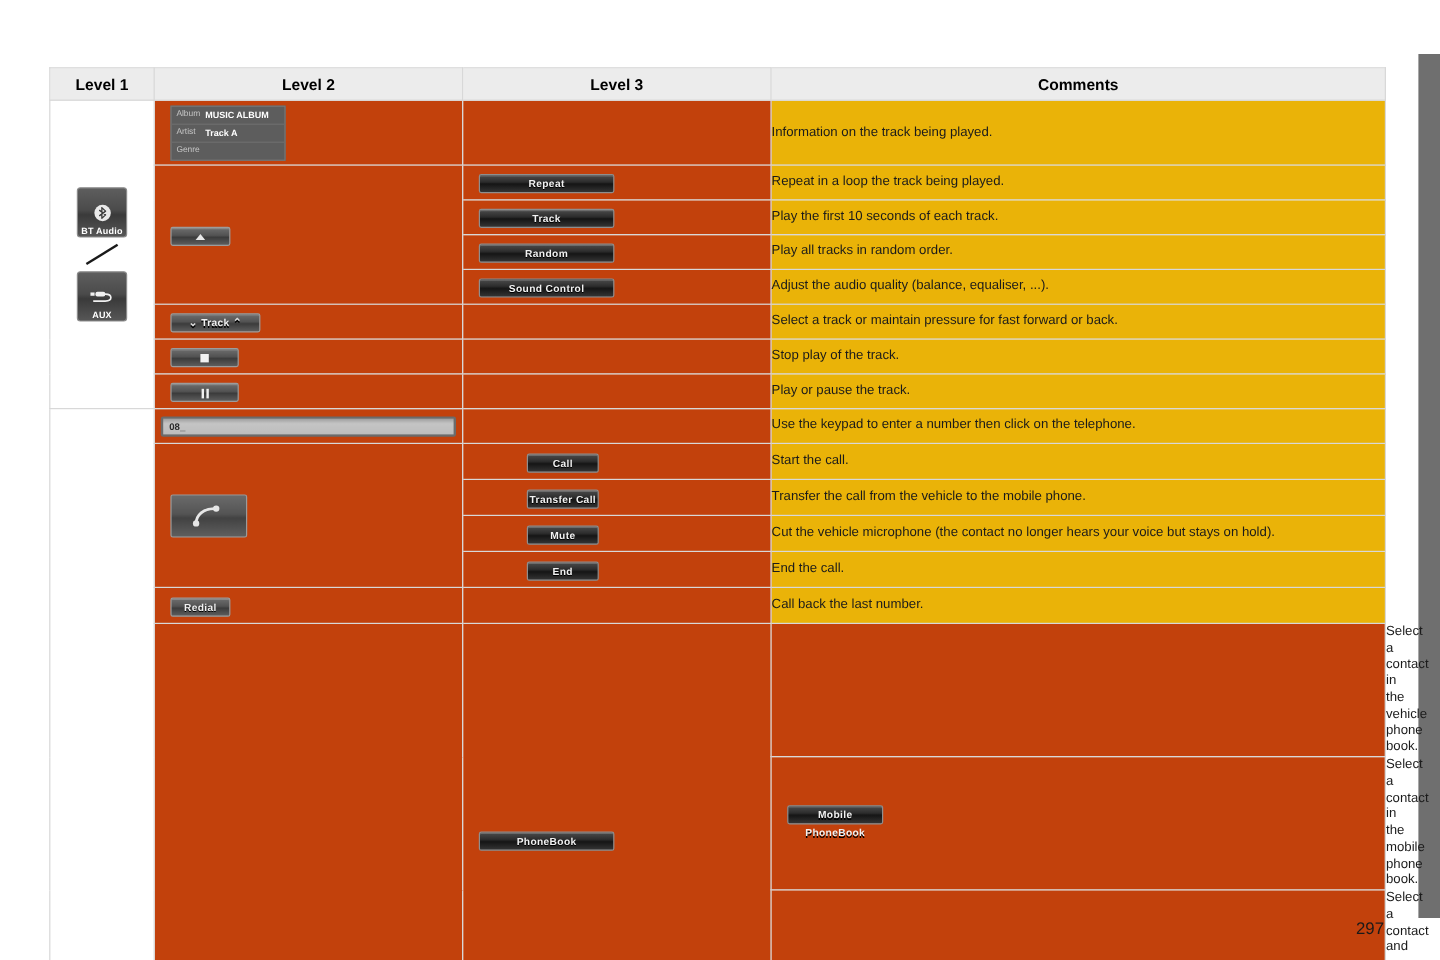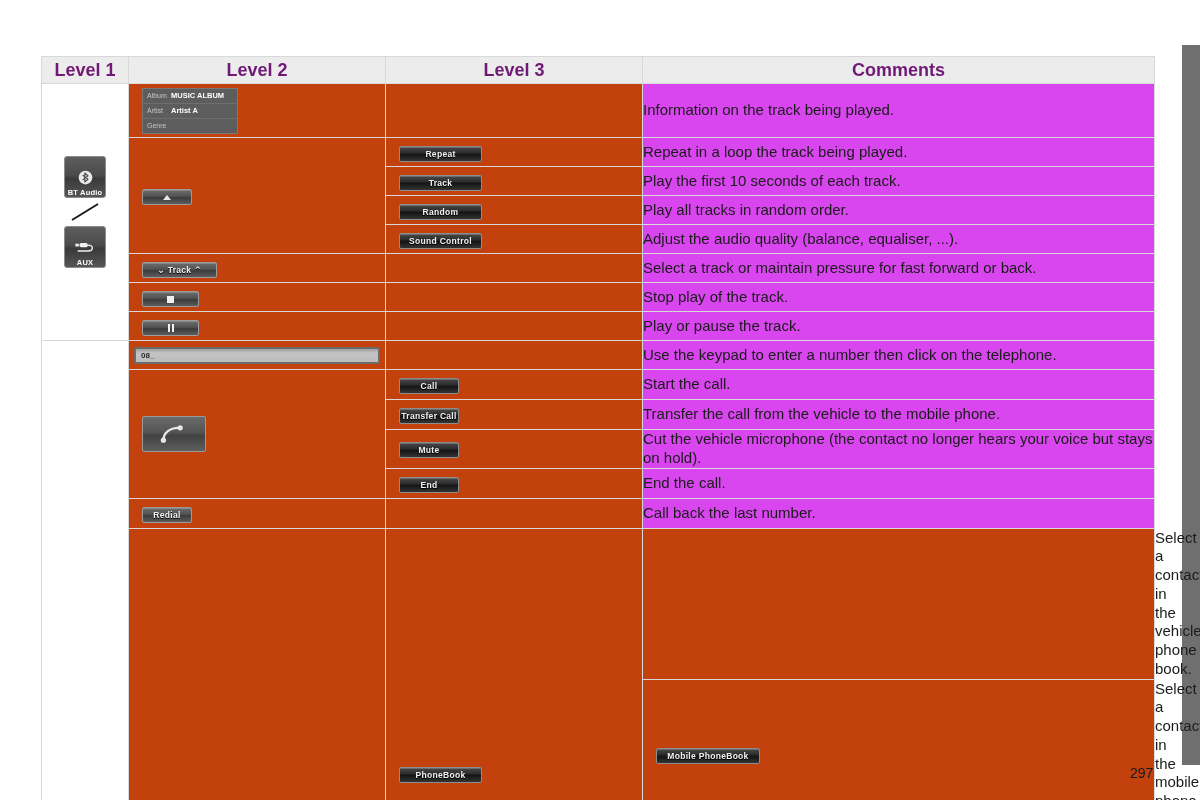--- a/index.html
+++ b/index.html
@@ -38,38 +38,38 @@
     width: 1113px;
     background: #ffffff;
   }
   table.menu td, table.menu th {
     border: 1px solid #d8d8d8;
     vertical-align: middle;
     padding: 0;
   }
   thead th {
     background: #ececec;
-    font-size: 18px;
+    font-size: 13px;
     font-weight: bold;
-    color: #701a75;
+    color: #000000;
     height: 26px;
     text-align: center;
     border: 1px solid #cfcfcf;
   }
   
   col.c1 { width: 87px; }
   col.c2 { width: 257px; }
   col.c3 { width: 257px; }
   col.c4 { width: 512px; }
 
   td.lvl1 { background: #ffffff; text-align: center; }
   td.lvl2, td.lvl3 { background: #c2410c; padding-left: 0; }
   td.cmt {
-    background: #d946ef;
-    font-size: 15px;
+    background: #eab308;
+    font-size: 11px;
     color: #1b1b1b;
     padding: 0 0 0 9px;
     line-height: 1.25;
   }
 
   
   .btn {
     display: inline-block;
     box-sizing: border-box;
     background: linear-gradient(to bottom, #4a4a4a 0%, #2b2b2b 42%, #141414 52%, #343434 100%);
@@ -79,23 +79,23 @@
     font-size: 8.5px;
     font-weight: bold;
     text-align: center;
     letter-spacing: .3px;
     line-height: 15px;
     height: 16px;
     text-shadow: 0 1px 0 #000;
     box-shadow: inset 0 1px 0 rgba(255,255,255,.20);
     user-select: none;
   }
-  .btn.w95  { width: 83px; }
-  .btn.w96  { width: 104px; }
-  .btn.w60  { width: 60px; }
+  .btn.w95  { width: 113px; }
+  .btn.w96  { width: 80px; }
+  .btn.w60  { width: 60px; margin-left: 40px; }
   .btn.w50  { width: 50px; }
   .btn.w57  { width: 57px; }
 
   .btn.flat {
     background: linear-gradient(to bottom, #6d6d6d 0%, #525252 45%, #3b3b3b 55%, #5d5d5d 100%);
     border: 1px solid #9c9c9c;
   }
 
   .btn-wrap { padding-left: 13px; }
   .btn-wrap.p3 { padding-left: 5px; }
@@ -257,21 +257,21 @@
 
       <td class="lvl2" style="height:53px;">
         <div class="btn-wrap">
           <div class="trackinfo">
             <div class="ti-row">
               <span class="ti-key">Album</span>
               <span class="ti-val">MUSIC ALBUM</span>
             </div>
             <div class="ti-row">
               <span class="ti-key">Artist</span>
-              <span class="ti-val">Artist A</span>
+              <span class="ti-val">Track A</span>
             </div>
             <div class="ti-row">
               <span class="ti-key">Genre</span>
               <span class="ti-val"></span>
             </div>
           </div>
         </div>
       </td>
       <td class="lvl3"></td>
       <td class="cmt">Information on the track being played.</td>

